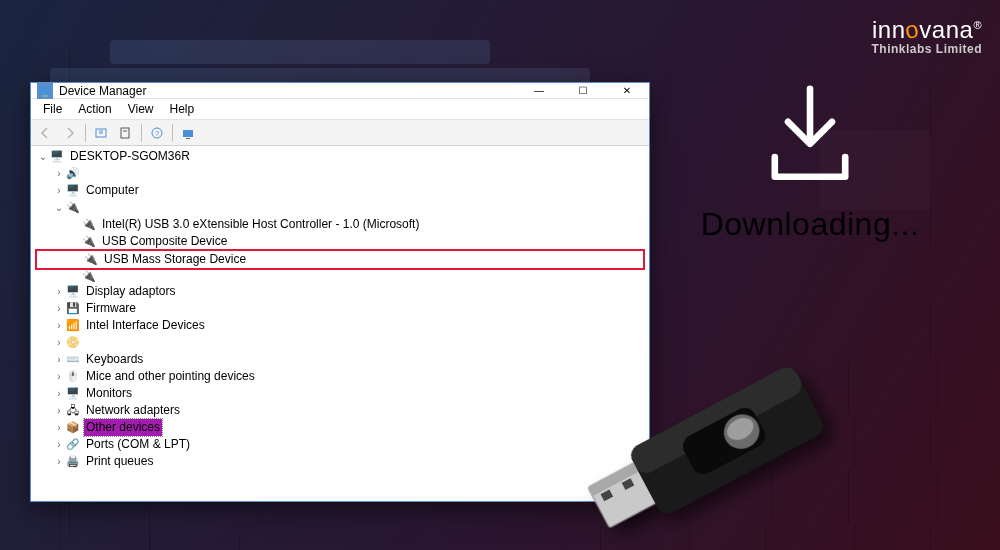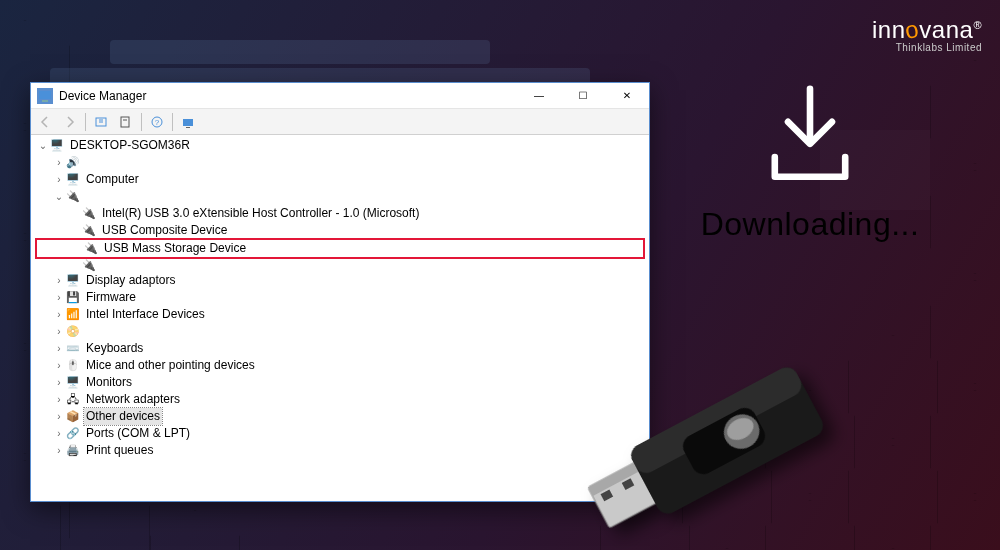--- a/index.html
+++ b/index.html
@@ -40,21 +40,21 @@
       z-index: 5;
       text-align: right;
     }
     .logo .brand {
       font-size: 24px;
       font-weight: 400;
       letter-spacing: 0.5px;
     }
     .logo .brand .accent { color: #ff9800; transform: rotate(-10deg); display:inline-block; }
     .logo .reg { font-size: 11px; vertical-align: super; }
-    .logo .sub { font-size: 10px; letter-spacing: 0.5px; color: #ccc; margin-top: -2px;}
+    .logo .sub { font-size: 12px; letter-spacing: 0.5px; color: #ccc; margin-top: -2px; font-weight: bold;}
     
     .dl {
       position: absolute;
       right: 60px;
       top: 80px;
       width: 260px;
       text-align: center;
       color: #000000;
       z-index: 4;
     }
@@ -90,21 +90,21 @@
       height: 420px;
       background: #fff;
       border: 1px solid #5a8ecf;
       box-shadow: 0 8px 24px rgba(0,0,0,0.5);
       z-index: 8;
       display: flex;
       flex-direction: column;
       font-size: 12px;
     }
     .titlebar {
-      height: 26px;
+      height: 16px;
       background: #fff;
       display: flex;
       align-items: center;
       border-bottom: 1px solid #e5e5e5;
     }
     .titlebar .icon { width: 16px; height: 16px; margin: 0 6px; background: #5a8ecf; display: inline-block; }
     .titlebar .title { flex: 1; font-size: 12px; }
     .titlebar .winbtn {
       width: 44px; height: 28px;
       display: flex; align-items: center; justify-content: center;
@@ -158,21 +158,21 @@
       display: inline-flex;
       justify-content: center;
     }
     .node .ticon {
       width: 16px; height: 14px;
       display: inline-flex;
       align-items: center; justify-content:center;
       font-size: 11px; margin-right: 3px;
     }
     .node .label { cursor: default; padding: 0 2px;}
-    .node.selected .label { background: #e5e5e5; outline: 1px dotted #888;}
+    .node.selected .label { background: #a21caf; outline: 1px dotted #888;}
     .highlight-box {
       border: 2px solid #e31738;
       padding: 0px 2px;
       margin: -1px 0;
     }
     .ind0 { padding-left: 2px; }
     .ind1 { padding-left: 18px; }
     .ind2 { padding-left: 34px; }
   </style>
 </head>
@@ -246,20 +246,26 @@
       <svg width="16" height="16" viewBox="0 0 16 16">
           <rect x="2" y="3" width="12" height="8" fill="#4a90d9"></rect>
           <rect x="5" y="12" width="6" height="2" fill="#7aa"></rect>
         </svg>
     </span>
     <span class="title">Device Manager</span>
     <div class="winbtn">—</div>
     <div class="winbtn">☐</div>
     <div class="winbtn close">✕</div>
   </div>
+  <div class="menubar">
+    <span>File</span>
+    <span>Action</span>
+    <span>View</span>
+    <span>Help</span>
+  </div>
   <div class="toolbar">
     <div class="tb disabled">
         <svg width="14" height="14" viewBox="0 0 14 14">
           <path d="M9 2 L4 7 L9 12" stroke="#555" stroke-width="1.5" fill="none"></path>
         </svg>
       </div>
     <div class="tb disabled">
         <svg width="14" height="14" viewBox="0 0 14 14">
           <path d="M5 2 L10 7 L5 12" stroke="#555" stroke-width="1.5" fill="none"></path>
         </svg>

